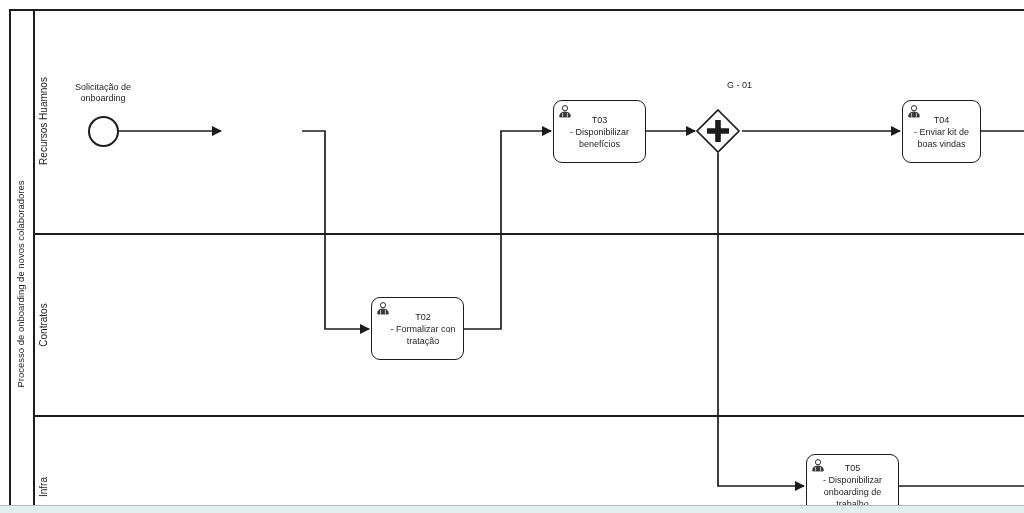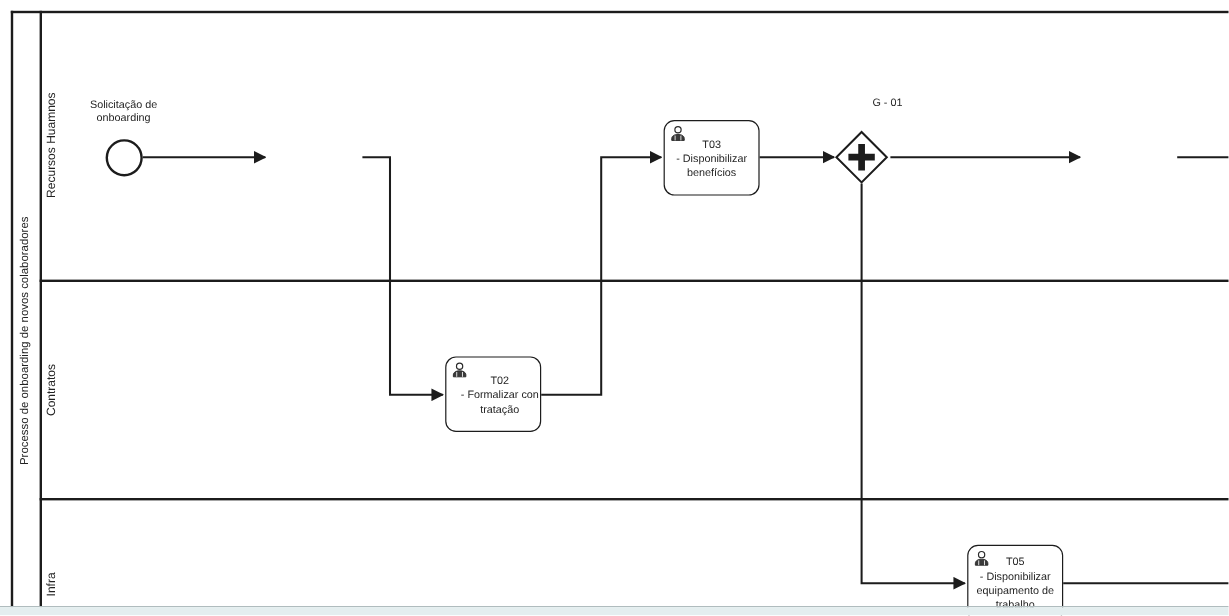--- a/index.html
+++ b/index.html
@@ -32,21 +32,21 @@
                  border:2px solid #1c1c1c; border-radius:50%; background:#fff; z-index:4; }
   .start-label { position:absolute; left:53px; top:82px; width:100px; text-align:center;
                  font-size:9px; line-height:11px; white-space:pre-line; z-index:3; }
 
   
   .gateway { position:absolute; left:694px; top:107px; z-index:4; }
   .gateway-label { position:absolute; left:688px; top:80px; width:64px; text-align:right;
                    font-size:9px; z-index:3; }
 
   
-  .task { position:absolute; width:80px; height:63px; background:#fff;
+  .task { position:absolute; width:93px; height:63px; background:#fff;
           border:1.6px solid #1c1c1c; border-radius:9px; z-index:4;
           display:flex; align-items:center; justify-content:center; }
   .task-label { font-size:9px; line-height:12px; text-align:center; white-space:pre-line; }
   .task .icon { position:absolute; top:3px; left:4px; }
   .task-t01 { left:223px; top:100px; width:79px; }
   .task-t02 { left:371px; top:297px;padding-left:11px; }
   .task-t03 { left:553px; top:100px; }
   .task-t04 { left:902px; top:100px; width:79px; }
   .task-t05 { left:806px; top:454px; height:64px; }
 
@@ -114,29 +114,39 @@
     <svg class="icon" width="14" height="14" viewBox="0 0 14 14">
       <circle cx="7" cy="4.2" r="2.6" fill="#fff" stroke="#2b2b2b" stroke-width="1"></circle>
       <path d="M1.8 13 v-1.6 c0-2.1 2.3-3.4 5.2-3.4 s5.2 1.3 5.2 3.4 V13 z" fill="#3a3a3a" stroke="#2b2b2b" stroke-width="0.8"></path>
       <path d="M4.6 9 v4 M9.4 9 v4" stroke="#fff" stroke-width="0.7" fill="none"></path>
     </svg>
     <span class="task-label">T03
 - Disponibilizar
 benefícios</span>
   </div>
 
+  <div class="task task-t04">
+    <svg class="icon" width="14" height="14" viewBox="0 0 14 14">
+      <circle cx="7" cy="4.2" r="2.6" fill="#fff" stroke="#2b2b2b" stroke-width="1"></circle>
+      <path d="M1.8 13 v-1.6 c0-2.1 2.3-3.4 5.2-3.4 s5.2 1.3 5.2 3.4 V13 z" fill="#3a3a3a" stroke="#2b2b2b" stroke-width="0.8"></path>
+      <path d="M4.6 9 v4 M9.4 9 v4" stroke="#fff" stroke-width="0.7" fill="none"></path>
+    </svg>
+    <span class="task-label">T04
+- Enviar kit de
+boas vindas</span>
+  </div>
 
   <div class="task task-t05">
     <svg class="icon" width="14" height="14" viewBox="0 0 14 14">
       <circle cx="7" cy="4.2" r="2.6" fill="#fff" stroke="#2b2b2b" stroke-width="1"></circle>
       <path d="M1.8 13 v-1.6 c0-2.1 2.3-3.4 5.2-3.4 s5.2 1.3 5.2 3.4 V13 z" fill="#3a3a3a" stroke="#2b2b2b" stroke-width="0.8"></path>
       <path d="M4.6 9 v4 M9.4 9 v4" stroke="#fff" stroke-width="0.7" fill="none"></path>
     </svg>
     <span class="task-label">T05
 - Disponibilizar
-equipamento de
+onboarding de
 trabalho</span>
   </div>
 
   <div class="bottom-edge"></div>
   <div class="bottom-strip"></div>
 
 </div>
 
 </body></html>

